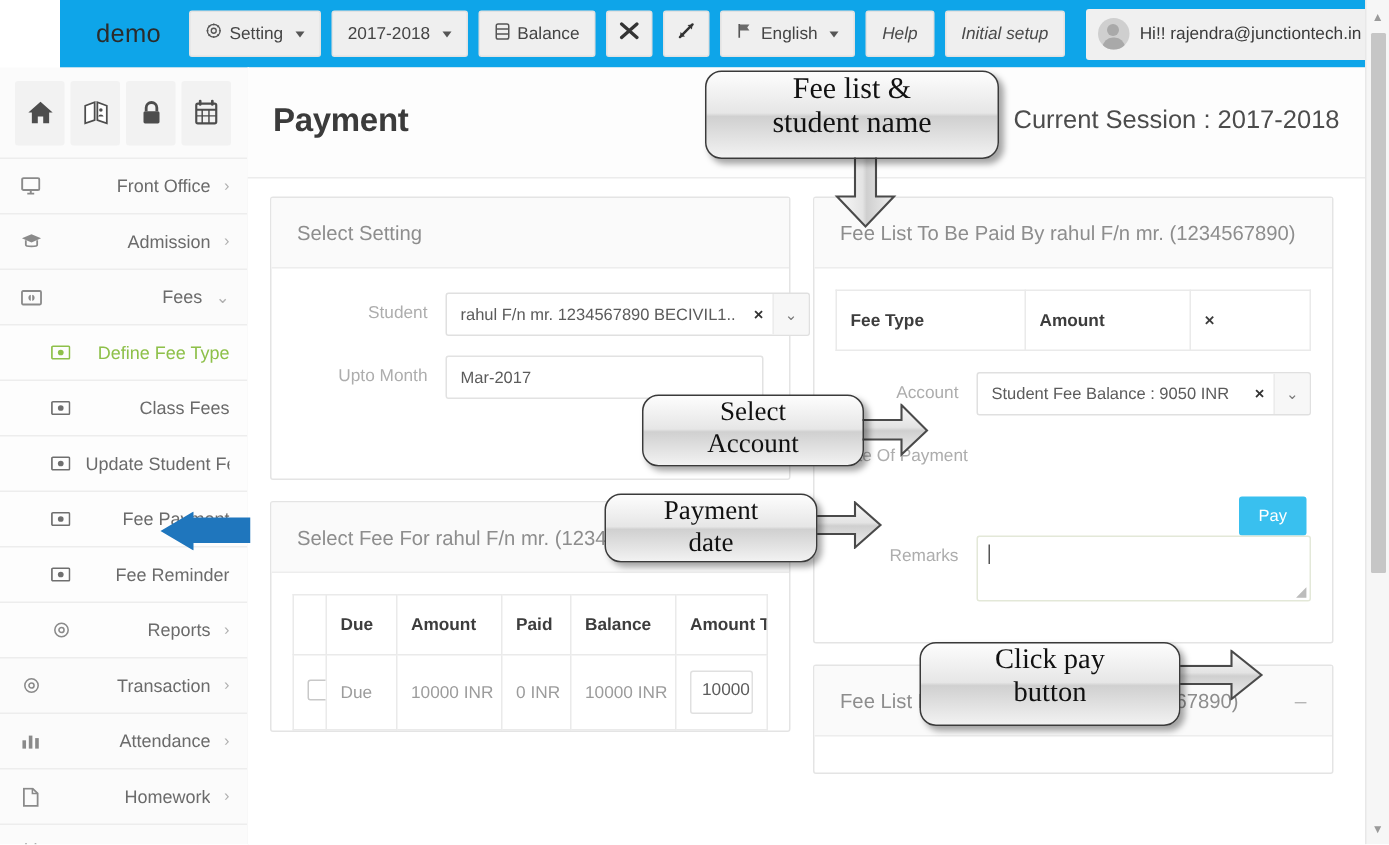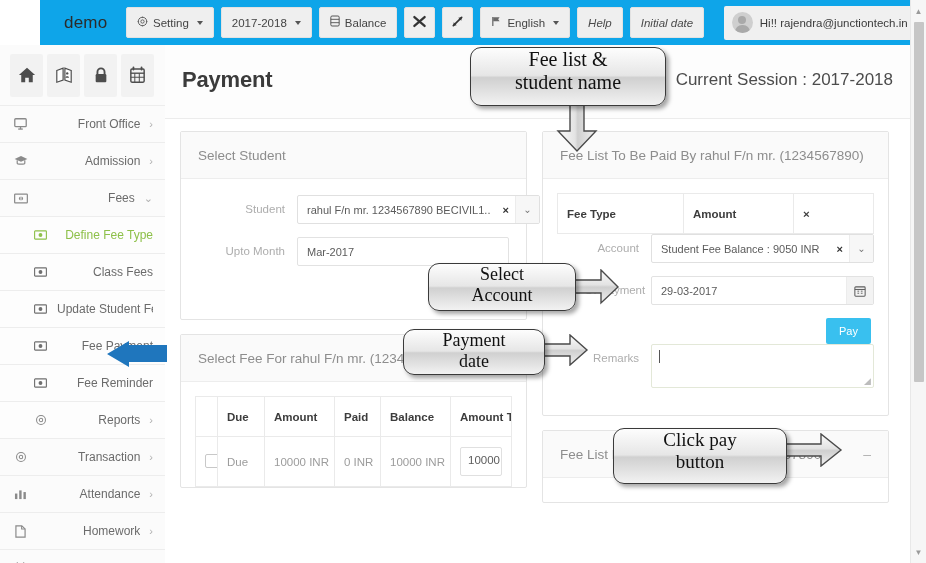--- a/index.html
+++ b/index.html
@@ -282,21 +282,21 @@
       </span>
       <span>English</span>
       <i class="caret"></i>
     </div>
 
     <div class="tb-btn italic">
       <span>Help</span>
     </div>
 
     <div class="tb-btn italic">
-      <span>Initial date</span>
+      <span>Initial setup</span>
     </div>
 
     <div class="tb-spacer"></div>
 
     <div class="userbox">
       <span class="avatar"></span>
       <span>Hi!! rajendra@junctiontech.in</span>
       <span class="vcaret">⌄</span>
     </div>
   </div>
@@ -482,21 +482,21 @@
       <h1 class="page-title">Payment</h1>
       <div class="session">Current Session : 2017-2018</div>
     </div>
 
     <div class="content">
 
       <div class="col">
 
         <div class="panel">
           <div class="panel-head">
-            <span>Select Student</span>
+            <span>Select Setting</span>
           </div>
           <div class="panel-body">
             <div class="frow">
               <div class="flabel">Student</div>
               <div class="fctl">
                 <div class="sel">
                   <span class="val">rahul F/n mr. 1234567890 BECIVIL1..</span>
                   <span class="clr">×</span>
                   <span class="arw">⌄</span>
                 </div>
@@ -555,21 +555,21 @@
         </div>
       </div>
 
       <div class="col">
 
         <div class="panel">
           <div class="panel-head">
             <span>Fee List To Be Paid By rahul F/n mr. (1234567890)</span>
           </div>
           <div class="panel-body" style="padding:14px 14px 14px 14px">
-            <table class="tbl" style="">
+            <table class="tbl" style="margin-bottom:14px">
               <colgroup>
                   <col style="width:126px">
                   <col style="width:110px">
                   <col>
                 </colgroup>
               <tbody>
                   <tr>
                 <th>Fee Type</th>
                 <th>Amount</th>
                 <th>×</th>
@@ -583,32 +583,20 @@
                 <div class="sel">
                   <span class="val">Student Fee Balance : 9050 INR</span>
                   <span class="clr">×</span>
                   <span class="arw">⌄</span>
                 </div>
               </div>
             </div>
 
             <div class="frow">
               <div class="flabel" style="width:82px">Date Of Payment</div>
-              <div class="fctl">
-                <div class="txt">
-                  <span class="val">29-03-2017</span>
-                  <span class="addon">
-                    <svg width="12" height="12" viewBox="0 0 14 14">
-                        <rect x="1" y="2.2" width="12" height="10.8" rx="1" fill="none" stroke="#5d5d5d" stroke-width="1.2"></rect>
-                        <path d="M1 5.2 h12" stroke="#5d5d5d" stroke-width="1.2"></path>
-                        <path d="M4 7.2 h2 M8 7.2 h2 M4 9.6 h2 M8 9.6 h2" stroke="#5d5d5d" stroke-width="1.1"></path>
-                      </svg>
-                  </span>
-                </div>
-              </div>
             </div>
 
             <div class="frow row-right" style="margin-bottom:0">
               <button class="btn-primary" style="padding:6px 13px">Pay</button>
             </div>
 
             <div class="frow">
               <div class="flabel" style="width:82px">Remarks</div>
               <div class="fctl">
                 <div class="ta">

